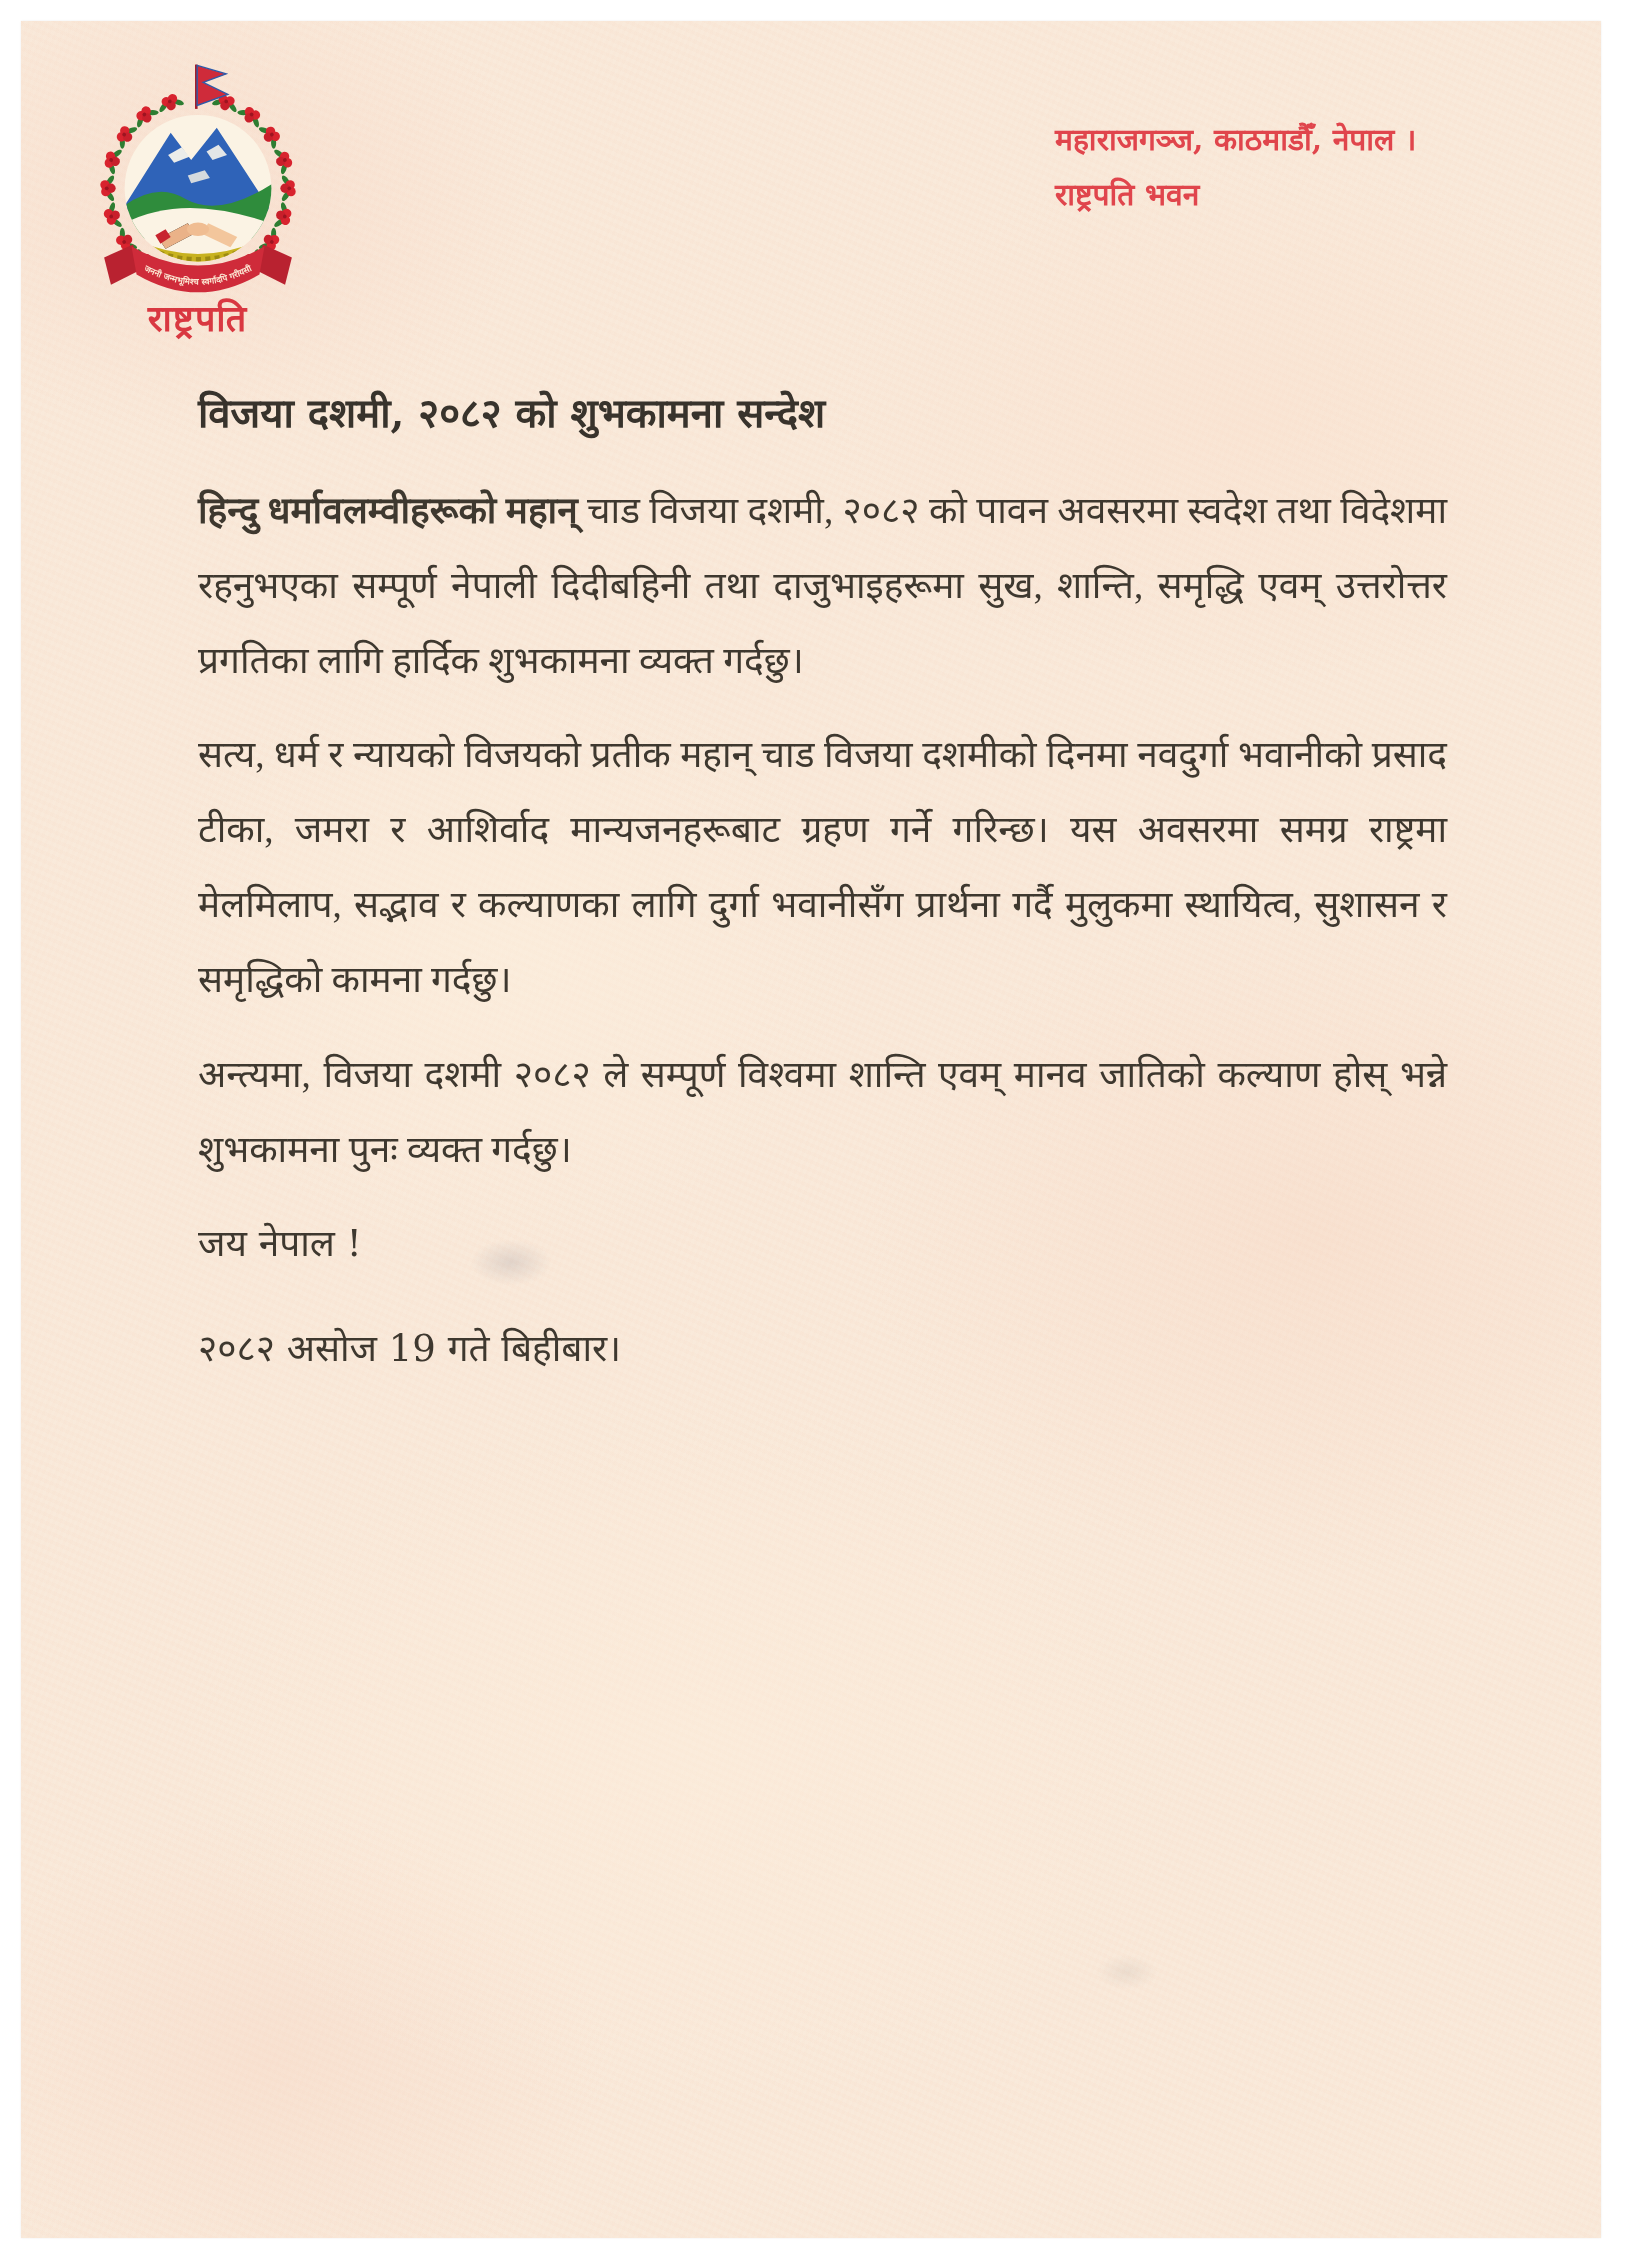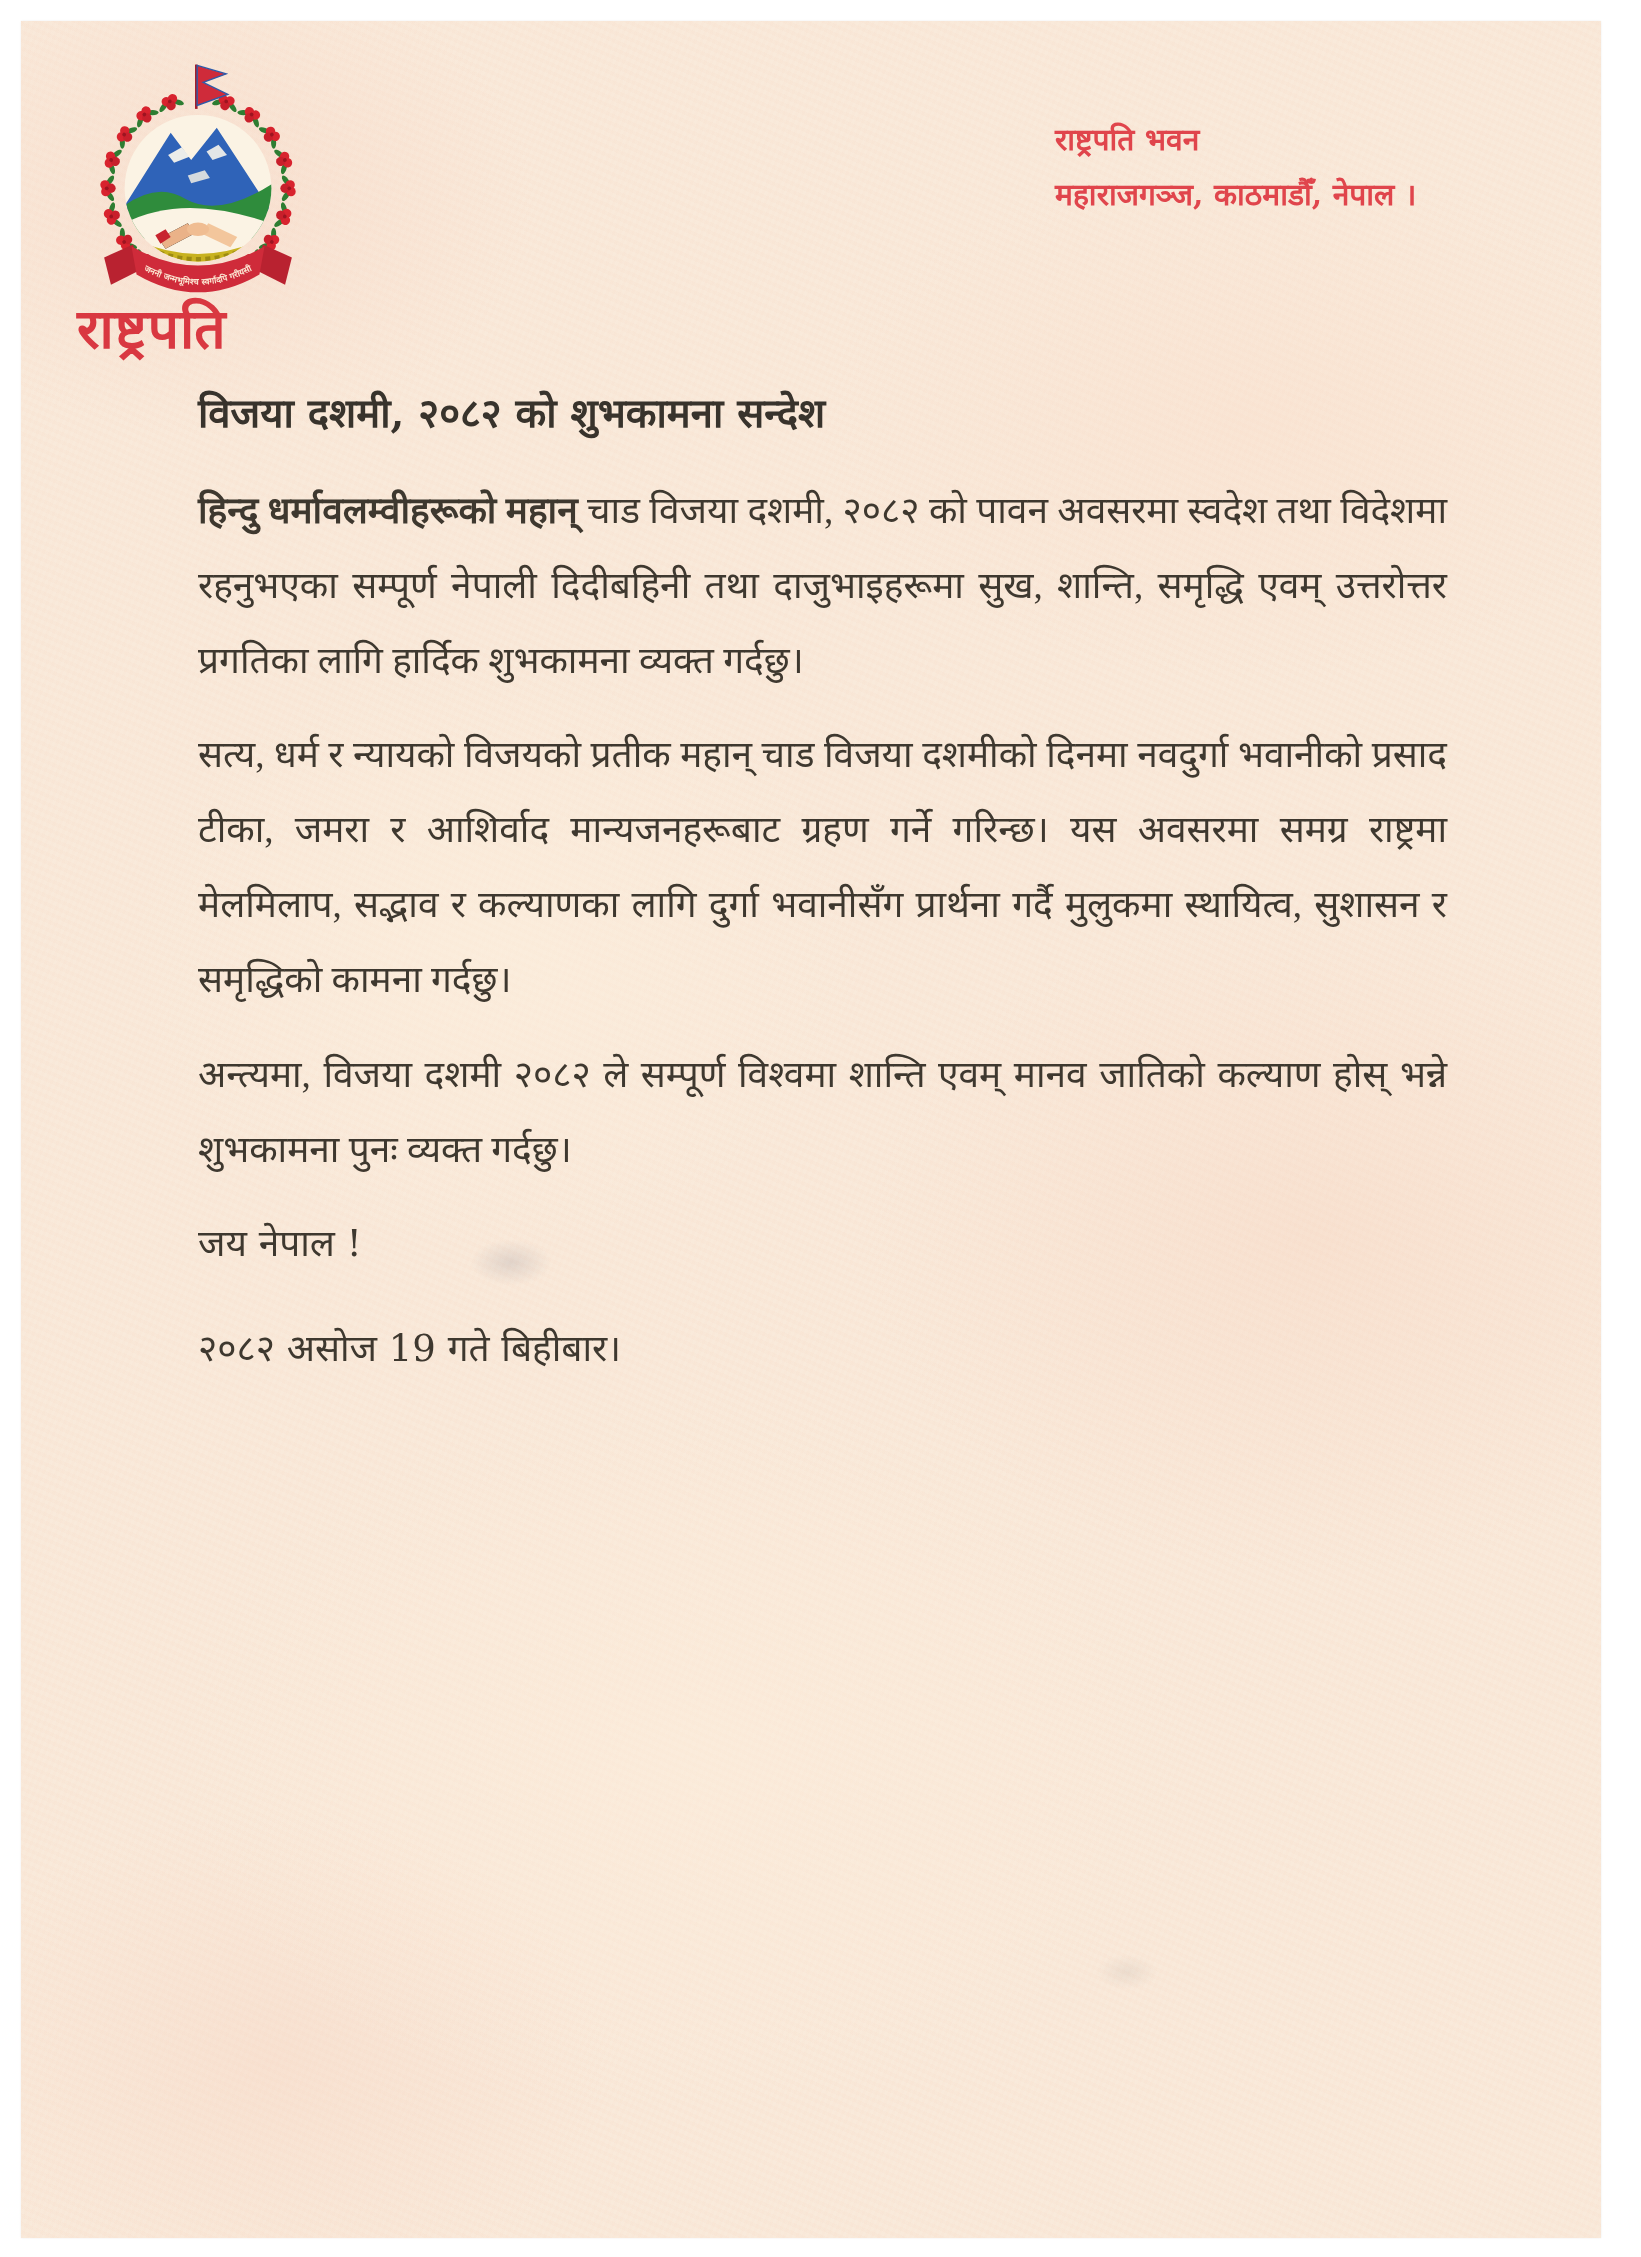--- a/index.html
+++ b/index.html
@@ -18,22 +18,22 @@
       radial-gradient(ellipse 869px 618px at 42% 78%, rgba(253,238,220,.50), transparent 60%),
       radial-gradient(ellipse 541px 406px at 16% 92%, rgba(246,212,194,.38), transparent 62%),
       radial-gradient(ellipse 58px 33px  at 31% 56%,  rgba(128,126,140,.20), transparent 70%),
       radial-gradient(ellipse 44px 25px  at 70% 88%,  rgba(140,132,128,.12), transparent 70%),
       repeating-linear-gradient(23deg,  rgba(255,252,244,.05) 0 3.9px, rgba(242,206,186,.05) 3.9px 7.7px),
       repeating-linear-gradient(-67deg, rgba(255,252,244,.04) 0 2.9px, rgba(244,212,192,.04) 2.9px 5.8px);
     box-shadow:0 0 1.9px rgba(0,0,0,.08);
   }
   .emblem-wrap{position:absolute;left:66px;top:35px;width:222px;height:256px;}
   .emblem-label{
-    position:absolute;left:56px;top:278px;width:241px;
-    font-size:55px;font-weight:700;color:#d93841;letter-spacing:1px;line-height:1.1;
+    position:absolute;left:56px;top:278px;width:241px;text-align:center;
+    font-size:36px;font-weight:700;color:#d93841;letter-spacing:1px;line-height:1.1;
   }
   .letterhead-right{
     position:absolute;left:1034px;top:91px;width:521px;
     color:#e0454c;font-size:30px;font-weight:700;line-height:55px;
   }
   .content{
     position:absolute;left:177px;top:357px;width:1249px;
     color:#3e382f;font-size:37px;
   }
   .doc-title{
@@ -127,22 +127,22 @@
         <text font-size="10" fill="#fbe6d2" font-weight="700" text-anchor="middle" font-family="DejaVu Serif, Liberation Serif, serif">
           <textPath href="#mottoArc" startOffset="50%" data-name="emblem-motto">जननी जन्मभूमिश्च स्वर्गादपि गरीयसी</textPath>
         </text>
       </g>
     </svg>
   </div>
 
   <div class="emblem-label" data-name="presidency-label">राष्ट्रपति</div>
 
   <div class="letterhead-right" data-name="letterhead-address-block">
+    <div data-name="letterhead-address">महाराजगञ्ज, काठमाडौँ, नेपाल ।</div>
     <div data-name="letterhead-office">राष्ट्रपति भवन</div>
-    <div data-name="letterhead-address">महाराजगञ्ज, काठमाडौँ, नेपाल ।</div>
   </div>
 
   <div class="content" data-name="letter-body">
     <h1 class="doc-title" data-name="letter-title">विजया दशमी, २०८२ को शुभकामना सन्देश</h1>
 
     <p class="body-par" data-name="paragraph-1"><span class="lead-bold" data-name="paragraph-1-lead">हिन्दु धर्मावलम्वीहरूको महान्</span><span data-name="paragraph-1-rest"> चाड विजया दशमी, २०८२ को पावन अवसरमा स्वदेश तथा विदेशमा रहनुभएका सम्पूर्ण नेपाली दिदीबहिनी तथा दाजुभाइहरूमा सुख, शान्ति, समृद्धि एवम् उत्तरोत्तर प्रगतिका लागि हार्दिक शुभकामना व्यक्त गर्दछु।</span></p>
 
     <p class="body-par" data-name="paragraph-2">सत्य, धर्म र न्यायको विजयको प्रतीक महान् चाड विजया दशमीको दिनमा नवदुर्गा भवानीको प्रसाद टीका, जमरा र आशिर्वाद मान्यजनहरूबाट ग्रहण गर्ने गरिन्छ। यस अवसरमा समग्र राष्ट्रमा मेलमिलाप, सद्भाव र कल्याणका लागि दुर्गा भवानीसँग प्रार्थना गर्दै मुलुकमा स्थायित्व, सुशासन र समृद्धिको कामना गर्दछु।</p>
 
     <p class="body-par" data-name="paragraph-3">अन्त्यमा, विजया दशमी २०८२ ले सम्पूर्ण विश्वमा शान्ति एवम् मानव जातिको कल्याण होस् भन्ने शुभकामना पुनः व्यक्त गर्दछु।</p>

